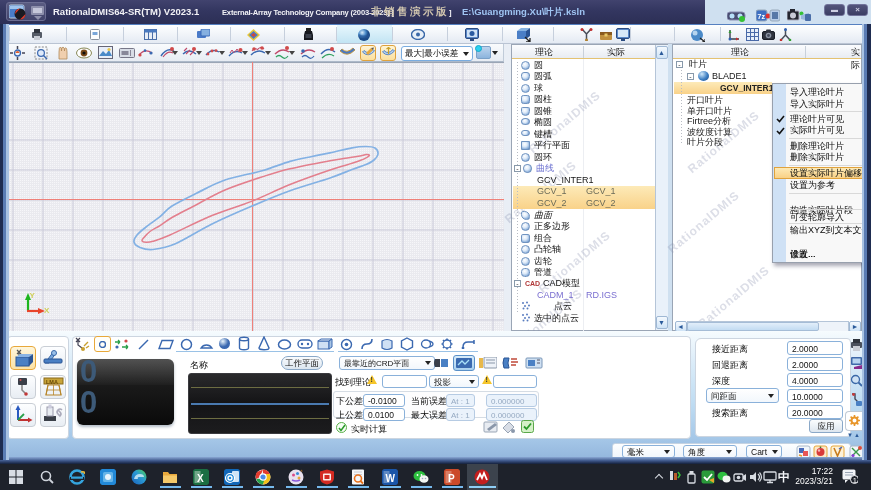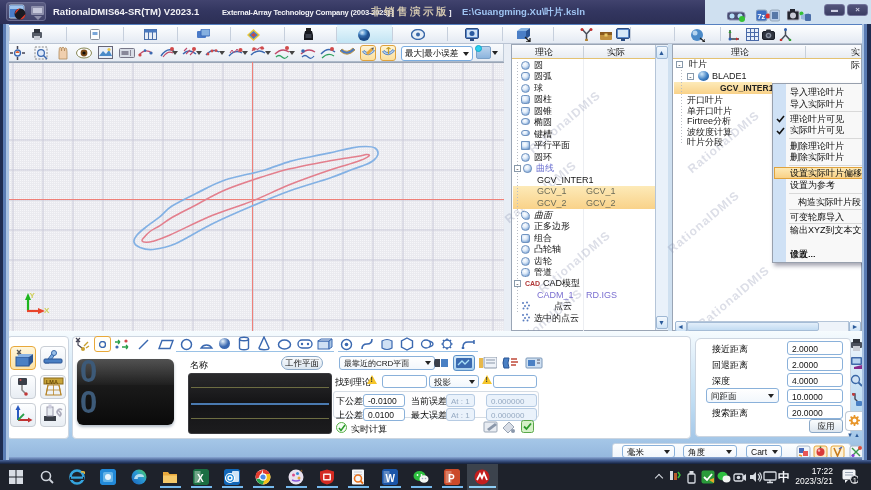--- a/index.html
+++ b/index.html
@@ -477,21 +477,21 @@
         <path d="M1 4 L3.5 6.5 L8 1" stroke="#111" stroke-width="1.6" fill="none"></path>
       </svg>
       <div class="mi" style="top:41px;">实际叶片可见</div>
   <div class="msep" style="top:54px;"></div>
   <div class="mi" style="top:56.5px;">删除理论叶片</div>
   <div class="mi" style="top:68px;">删除实际叶片</div>
   <div class="msep" style="top:81px;"></div>
   <div class="mi" style="top:83.5px;">设置实际叶片偏移</div>
   <div class="mi" style="top:96px;">设置为参考</div>
   <div class="msep" style="top:108.5px;"></div>
-  <div class="mi" style="top:113px;margin-left:8px;">构造实际叶片段</div>
+  <div class="mi" style="top:121px;">构造实际叶片段</div>
   <div class="msep" style="top:124.5px;"></div>
   <div class="mi" style="top:127.5px;">可变轮廓导入</div>
   <div class="msep" style="top:138.5px;"></div>
   <div class="mi" style="top:141px;">输出XYZ到文本文件</div>
 
   <div class="mi" style="top:165px;">修改...</div>
   <div class="mi" style="top:164.5px;">设置...</div>
 </div>
 
 <div class="abs" id="bottom"></div>

